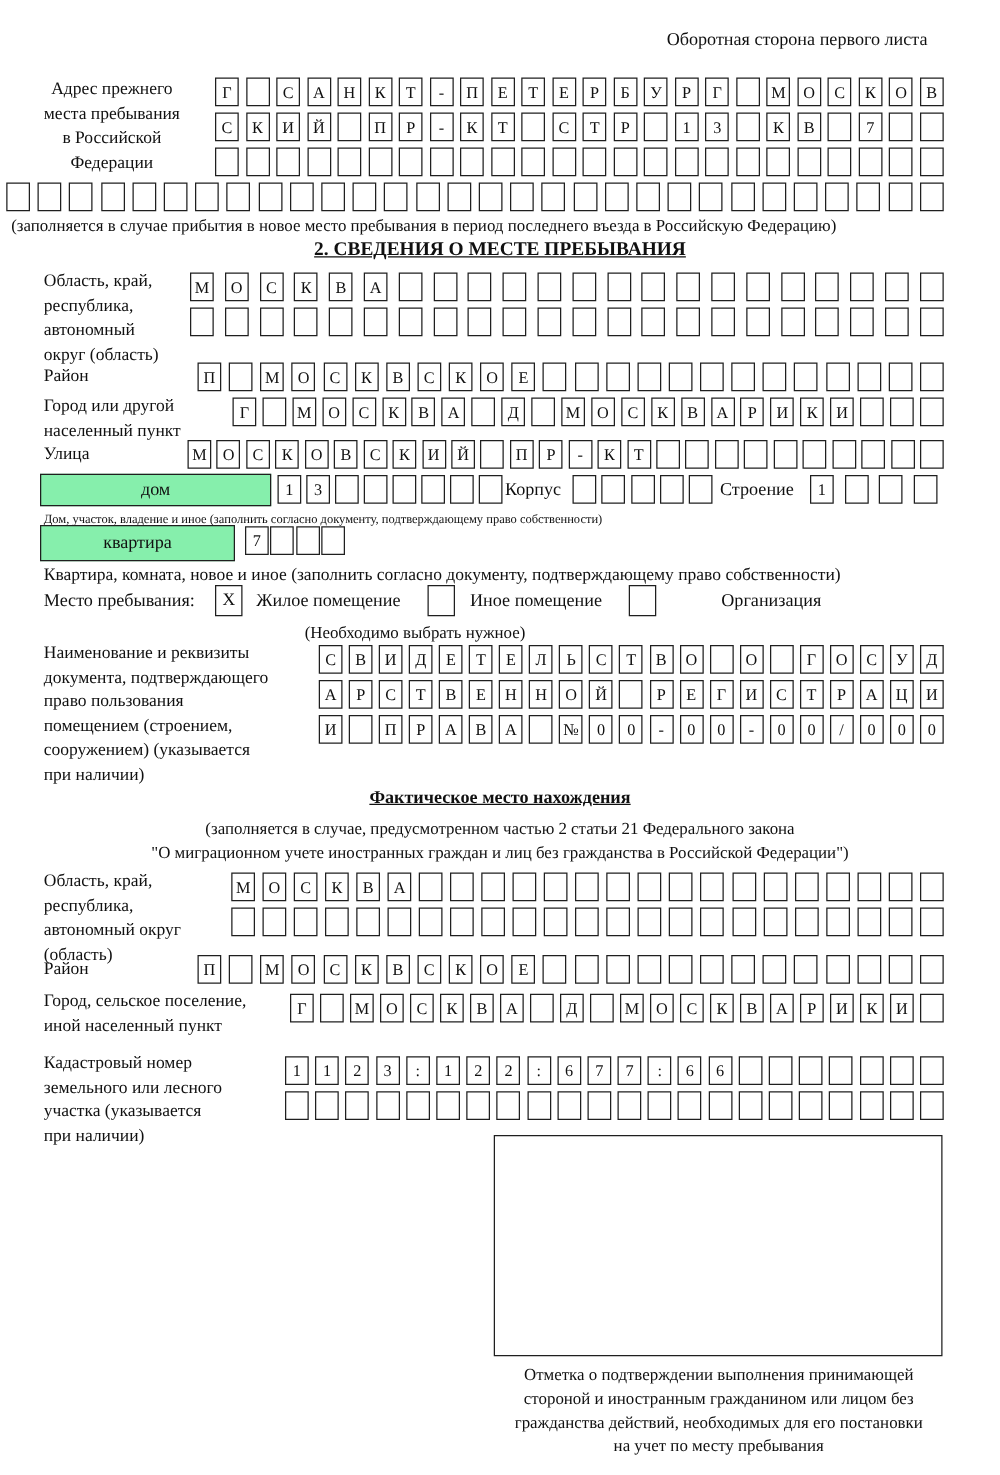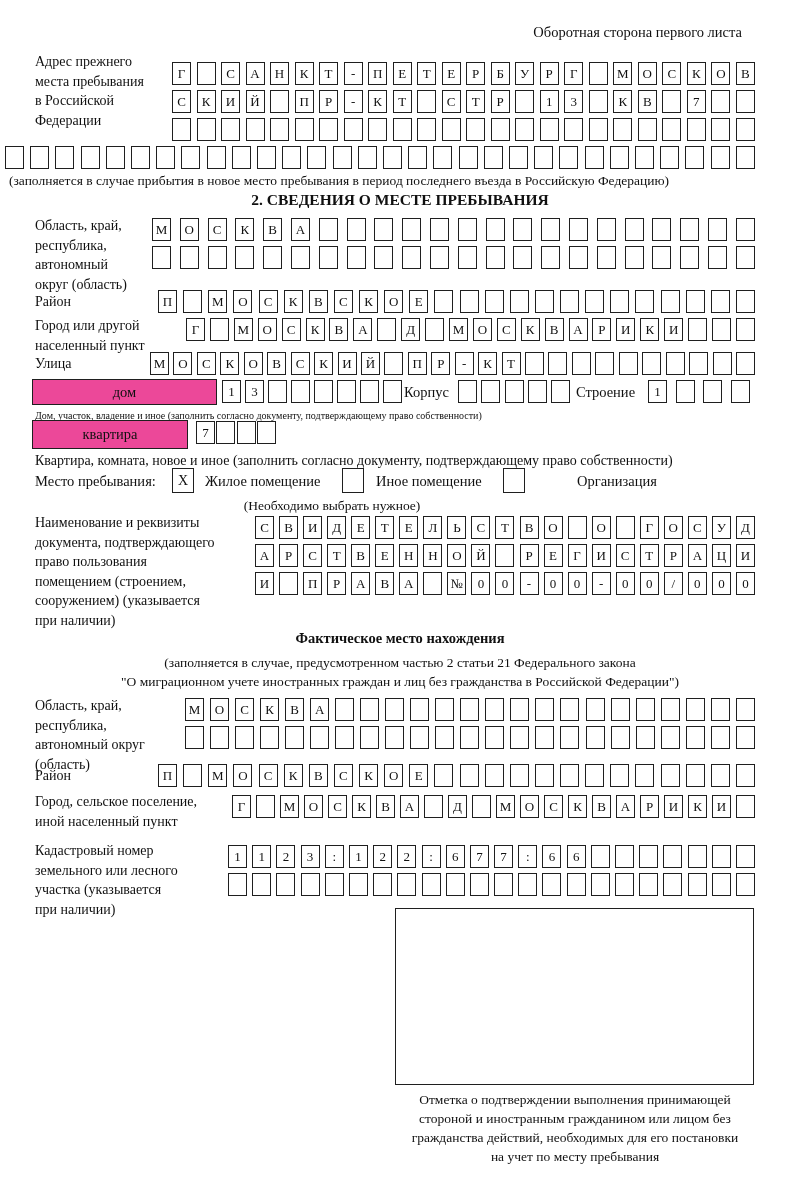--- a/index.html
+++ b/index.html
@@ -2,39 +2,39 @@
 <html><head>
 <meta charset="utf-8">
 <style>
   html,body{margin:0;padding:0;background:#fff;}
   .page{position:relative;width:800px;height:1180px;background:#ffffff;
         font-family:"Liberation Serif","DejaVu Serif",serif;color:#101010;overflow:hidden;}
   .abs{position:absolute;}
   .lbl{font-size:14px;line-height:19.5px;white-space:pre-line;}
   .note{font-size:13.5px;line-height:17px;}
   .center{text-align:center;}
-  .bold{font-weight:bold;}
+  .bold{font-weight:bold;text-decoration:underline;}
   .boxrow{position:absolute;display:flex;justify-content:space-between;height:23px;}
   .cell{width:19px;height:23px;border:1.6px solid #1f1f1f;box-sizing:border-box;
         display:flex;align-items:center;justify-content:center;font-size:13px;line-height:1;background:#fff;}
-  .widebox{position:absolute;border:1.6px solid #1f1f1f;box-sizing:border-box;background:#ec4899;
+  .widebox{position:absolute;border:1.6px solid #1f1f1f;box-sizing:border-box;background:#86efac;
         display:flex;align-items:center;justify-content:center;font-size:14.5px;}
   .cb{position:absolute;width:22px;height:25px;border:1.6px solid #1f1f1f;box-sizing:border-box;background:#fff;
         display:flex;align-items:center;justify-content:center;font-size:14px;}
   .inline-lbl{position:absolute;font-size:14.5px;line-height:20px;white-space:nowrap;}
   .stamp{position:absolute;border:1.7px solid #1f1f1f;background:#fff;}
 </style>
 </head>
 <body>
 
 <div class="page">
 
   <div class="abs note" style="right:58px;top:24px;font-size:14.5px;">Оборотная сторона первого листа</div>
 
-  <div class="abs lbl" style="left:35px;top:52px;">Адрес прежнего
+  <div class="abs lbl" style="left:35px;top:62px;text-align:center;">Адрес прежнего
 места пребывания
 в Российской
 Федерации</div>
   <div class="boxrow" style="left:172px;top:62px;width:583px;">
       <span class="cell">Г</span>
       <span class="cell"></span>
       <span class="cell">С</span>
       <span class="cell">А</span>
       <span class="cell">Н</span>
       <span class="cell">К</span>

